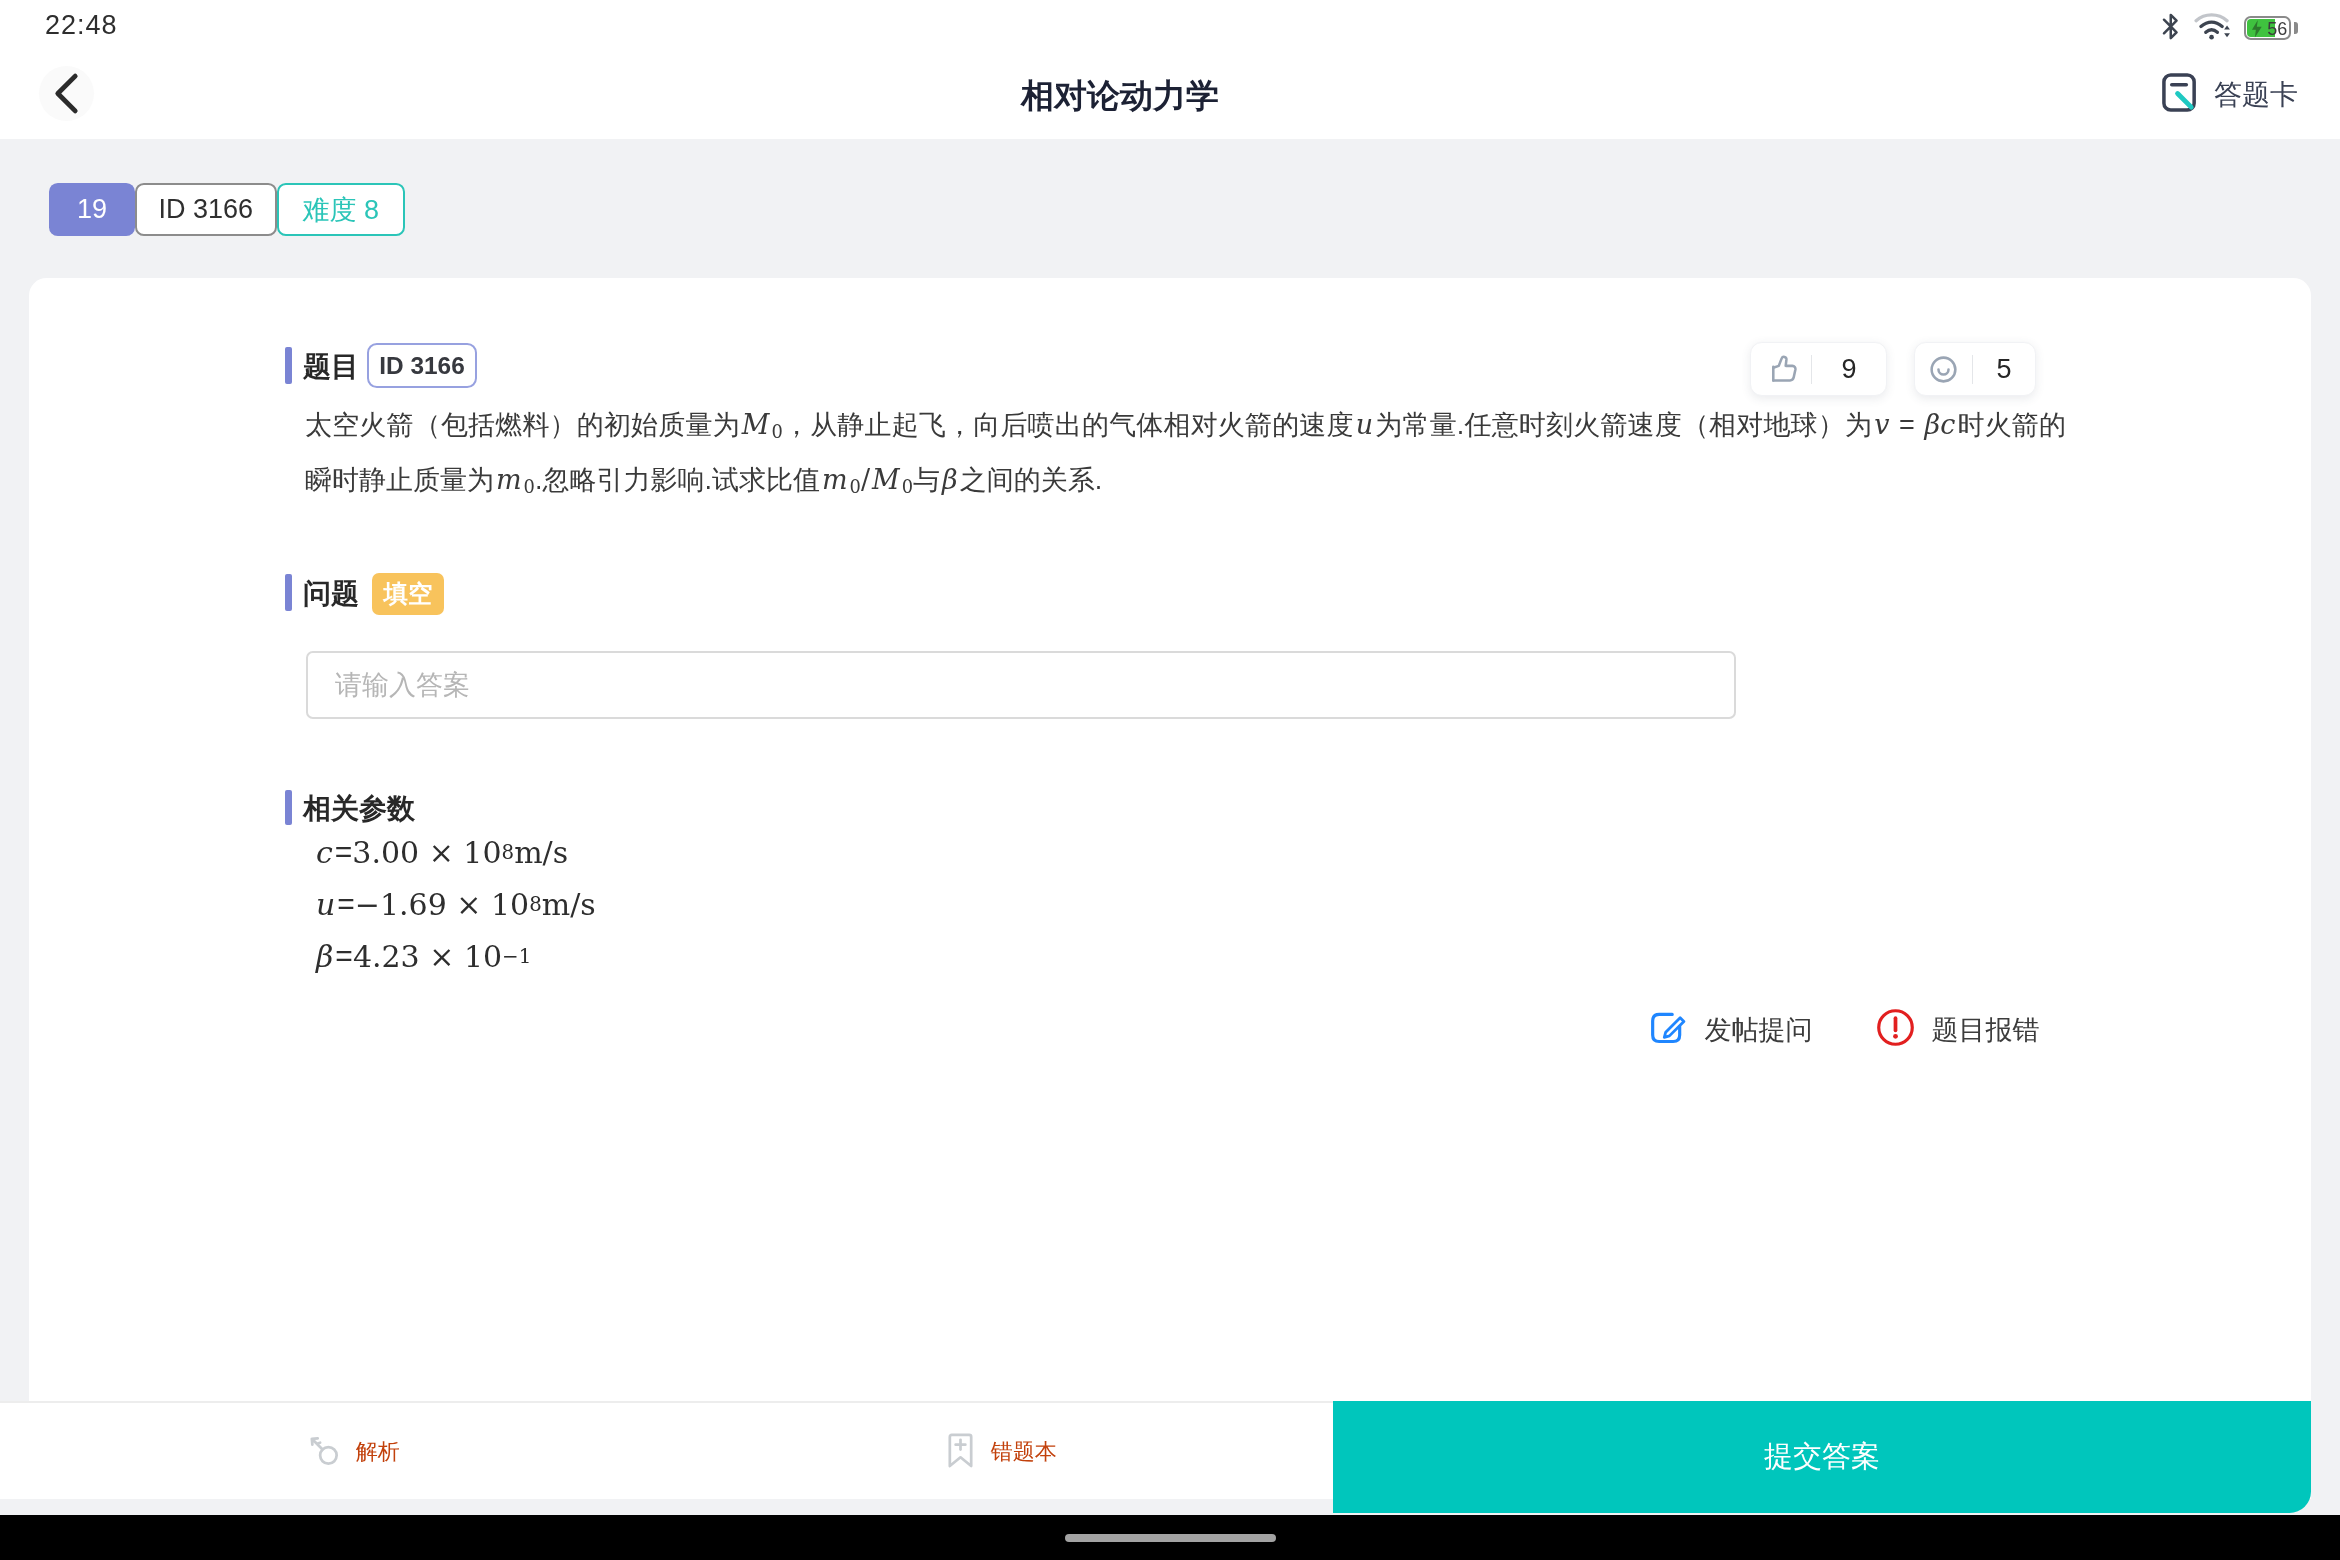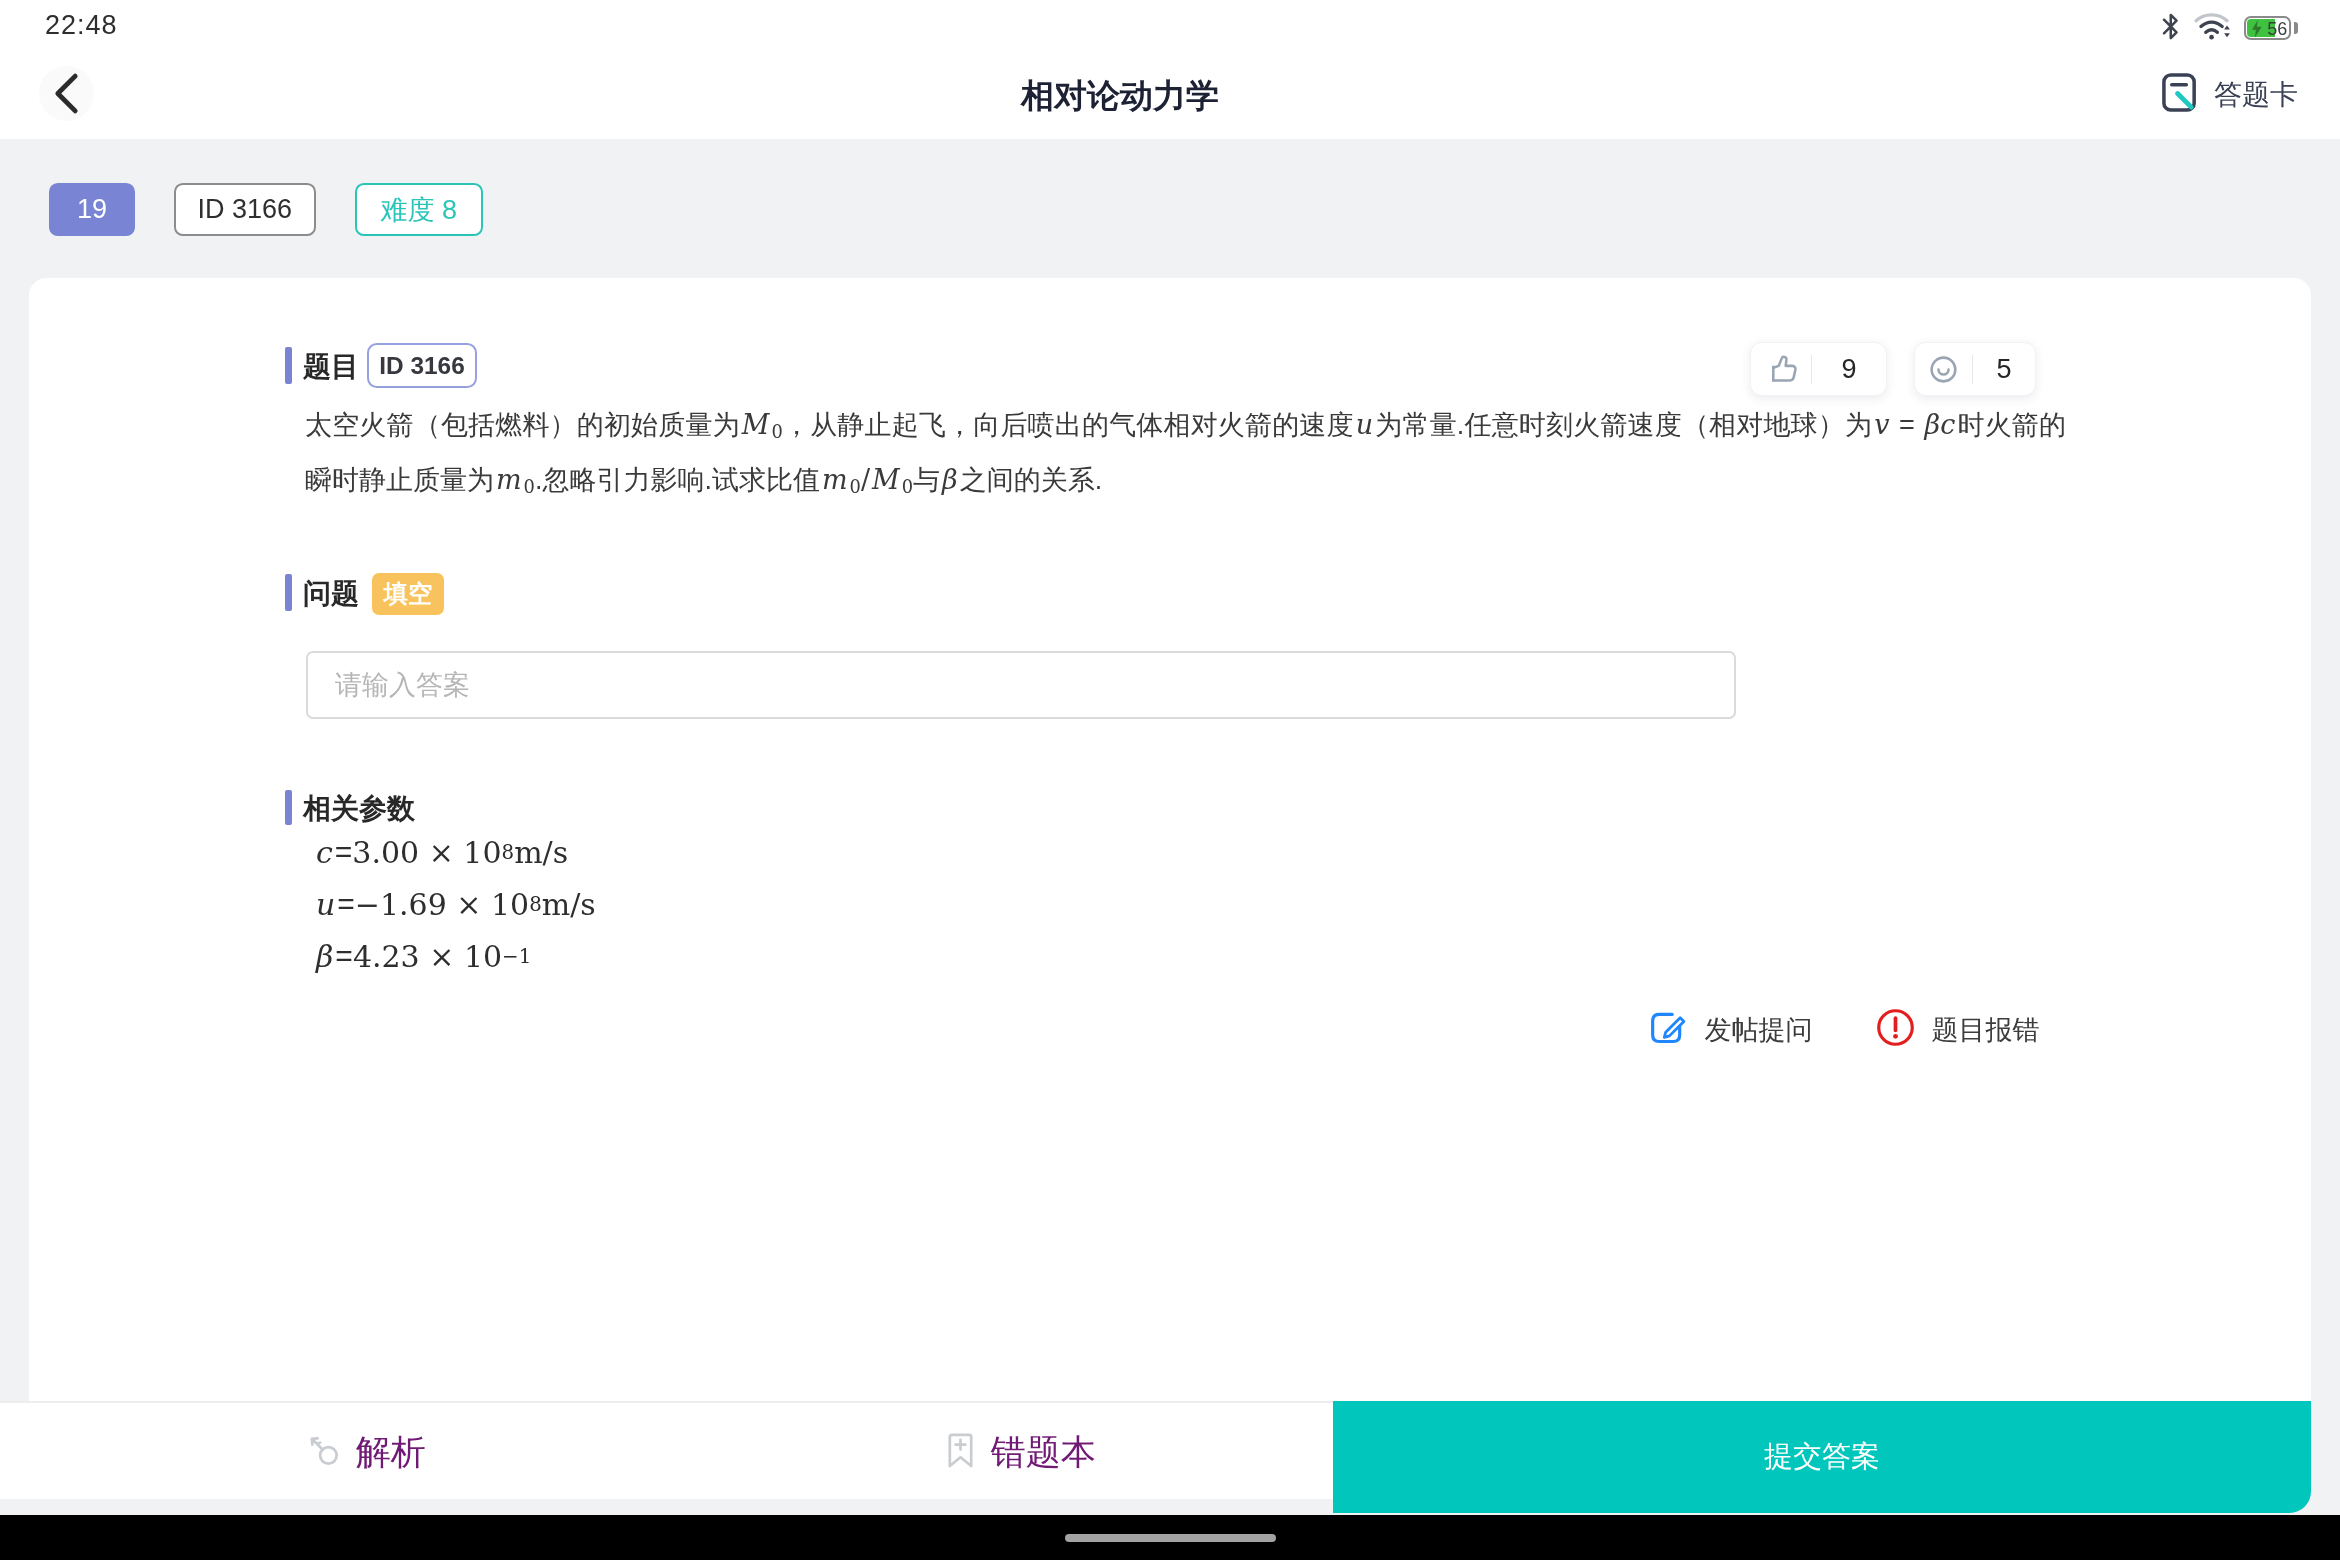--- a/index.html
+++ b/index.html
@@ -20,21 +20,21 @@
   .battery-nub { width:3.9px; height:11.7px; background:#8a8a8a; border-radius:0 2.9px 2.9px 0; margin-left:-8.8px; }
 
   .back-btn { position:absolute; left:39px; top:66px; width:55px; height:55px; border-radius:50%;
               background:#fafafa; display:flex; align-items:center; justify-content:center; cursor:pointer; }
   .page-title { position:absolute; left:1120px; top:74px; transform:translateX(-50%);
                 font-size:33px; font-weight:bold; color:#1c2134; white-space:nowrap; }
   .answer-card-btn { position:absolute; right:43px; top:72px; display:flex; align-items:center; gap:13.7px; cursor:pointer; }
   .answer-card-btn .lbl { font-size:28px; color:#3a4154; }
 
   
-  .badge-row { position:absolute; left:49px; top:183px; display:flex; align-items:center; gap:39px; }
+  .badge-row { position:absolute; left:49px; top:183px; display:flex; align-items:center; }
   .badge { height:53px; display:flex; align-items:center; justify-content:center;
            border-radius:8.8px; font-size:27px; }
   .badge-num  { width:86px; background:#7a84d4; color:#fff; }
   .badge-id   { padding:0 21.5px; background:#fff; border:2px solid #8c8c8c; color:#2f2f2f; }
   .badge-diff { padding:0 24px; background:#fff; border:2px solid #2bc5b8; color:#2bc5b8; }
 
   
   .card { position:absolute; left:29px; top:278px; width:2282px; height:1123px;
           background:#fff; border-radius:17.6px 17.6px 0 0; }
   .sec-bar { position:absolute; width:6.8px; background:#7a84d4; border-radius:2px; }
@@ -70,21 +70,21 @@
   .seg-sup{ font-family:"DejaVu Serif",serif; font-size:0.66em; vertical-align:0.55em; }
   .seg-sub{ font-family:"DejaVu Serif",serif; font-size:0.66em; vertical-align:-0.2em; }
 
   .action { position:absolute; display:flex; align-items:center; gap:15.6px; cursor:pointer; }
   .action .txt { font-size:27px; color:#3c3c3c; }
 
   
   .footer { position:absolute; left:0; top:1401px; width:2311px; height:98px; background:#fff;
             border-top:2px solid #ededed; }
   .foot-item { position:absolute; top:0; height:98px; display:flex; align-items:center; gap:13.7px; }
-  .foot-item .txt { font-size:35px; color:#701a75; }
+  .foot-item .txt { font-size:22px; color:#c2410c; }
   .submit-btn { position:absolute; left:1333px; top:1401px; width:978px; height:112px;
                 background:#00c6bc; border:none; border-radius:0 0 21.5px 0; color:#fff;
                 font-size:29px; font-family:"Liberation Sans",sans-serif; cursor:pointer; }
   .black-bar { position:absolute; left:0; top:1515px; width:2341px; height:46px; background:#000; }
   .home-indicator { position:absolute; left:1065px; top:18.5px; width:211px; height:8.8px;
                     border-radius:4.9px; background:#a3a3a3; }
 </style>
 </head>
 <body>
 

